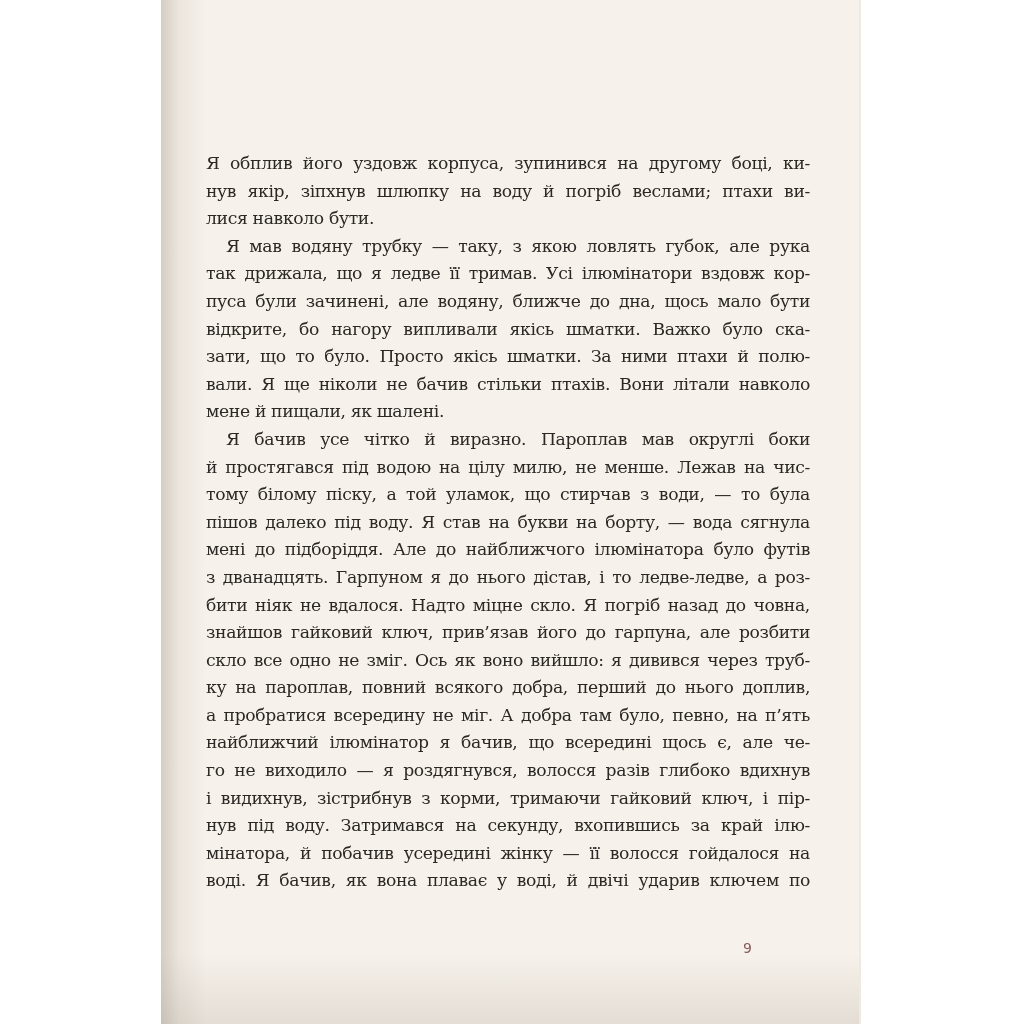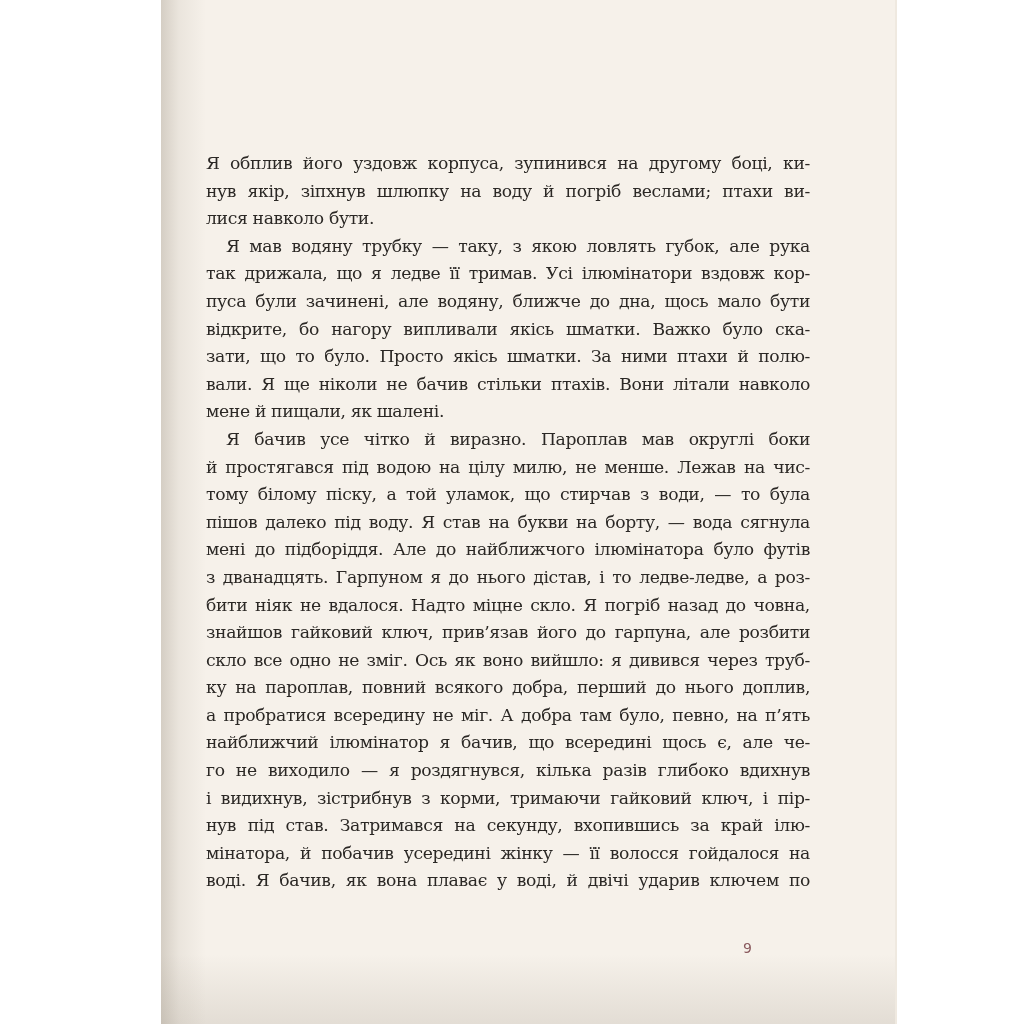--- a/index.html
+++ b/index.html
@@ -14,21 +14,20 @@
       position: absolute;
       left: 161px;
       top: 0;
       width: 700px;
       height: 1024px;
       background: #f6f1ea;
       background-image:
         linear-gradient(to right, rgba(150,140,125,0.35) 0px, rgba(150,140,125,0.12) 18px, rgba(150,140,125,0) 45px),
         linear-gradient(to top, rgba(140,130,115,0.18) 0px, rgba(140,130,115,0) 70px);
       box-shadow: inset -2px 0 0 #efe9e0;
-      padding-left: 36px;
     }
     .text-block {
       position: absolute;
       left: 45px;
       top: 150px;
       width: 604px;
       font-family: "DejaVu Serif", serif;
       font-size: 17.2px;
       line-height: 27.6px;
       color: #2b2825;
@@ -90,23 +89,23 @@
       <span class="line">з дванадцять. Гарпуном я до нього дістав, і то ледве-ледве, а роз-</span>
       <span class="line">бити ніяк не вдалося. Надто міцне скло. Я погріб назад до човна,</span>
       <span class="line">знайшов гайковий ключ, прив’язав його до гарпуна, але розбити</span>
       <span class="line">скло все одно не зміг. Ось як воно вийшло: я дивився через труб-</span>
       <span class="line">ку на пароплав, повний всякого добра, перший до нього доплив,</span>
       <span class="line">а пробратися всередину не міг. А добра там було, певно, на п’ять</span>
     </div>
 
     <div class="paragraph">
       <span class="line">найближчий ілюмінатор я бачив, що всередині щось є, але че-</span>
-      <span class="line">го не виходило — я роздягнувся, кілька разів глибоко вдихнув</span>
+      <span class="line">го не виходило — я роздягнувся, волосся разів глибоко вдихнув</span>
       <span class="line">і видихнув, зістрибнув з корми, тримаючи гайковий ключ, і пір-</span>
-      <span class="line">нув під став. Затримався на секунду, вхопившись за край ілю-</span>
+      <span class="line">нув під воду. Затримався на секунду, вхопившись за край ілю-</span>
       <span class="line">мінатора, й побачив усередині жінку — її волосся гойдалося на</span>
       <span class="line">воді. Я бачив, як вона плаває у воді, й двічі ударив ключем по</span>
     </div>
 
   </div>
 
   <div class="page-number">9</div>
 </div>
 
 </body></html>

